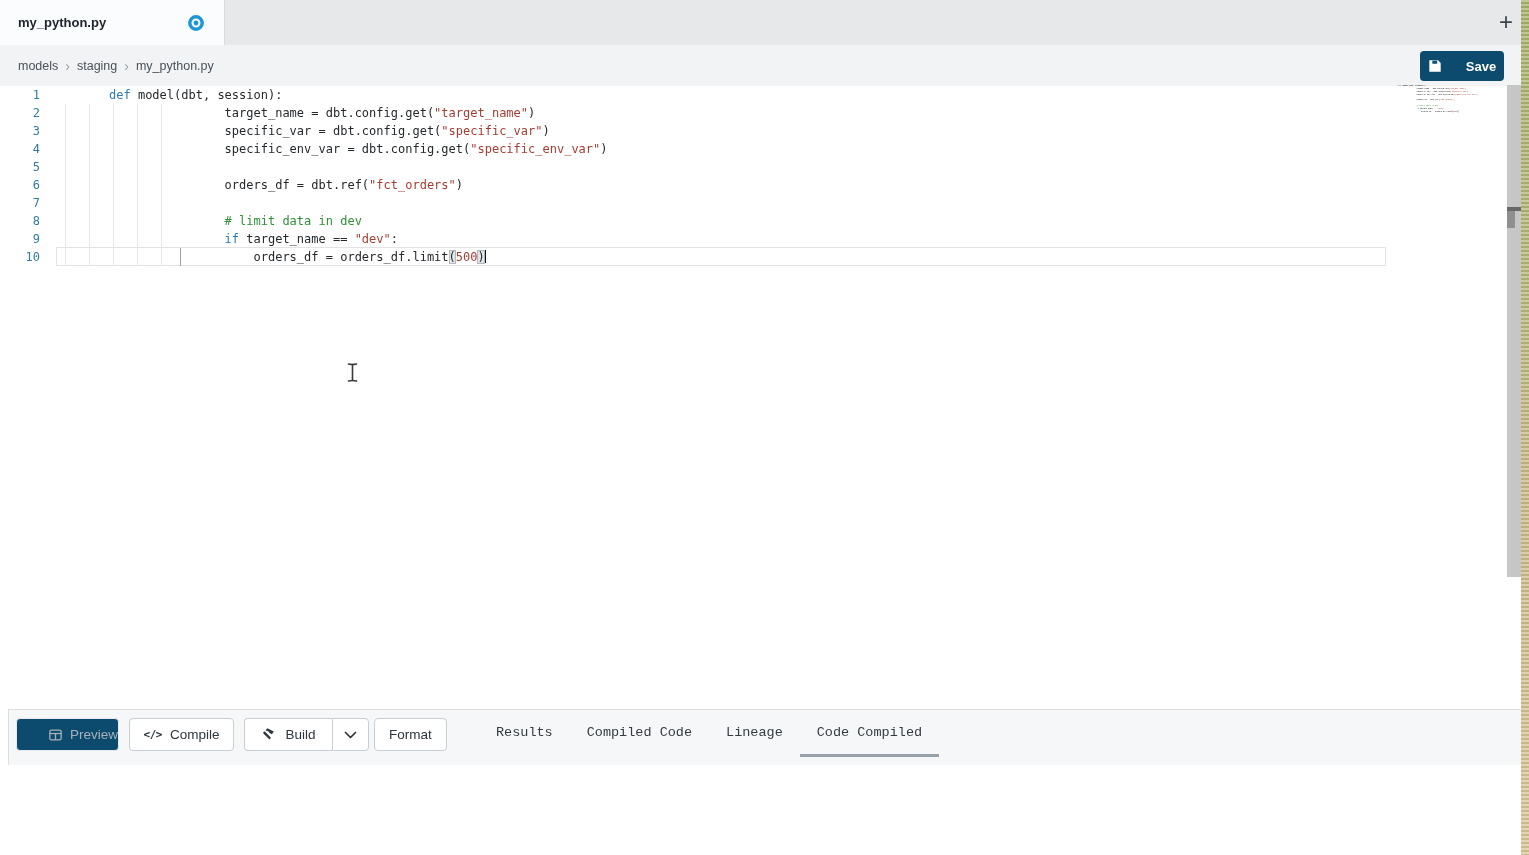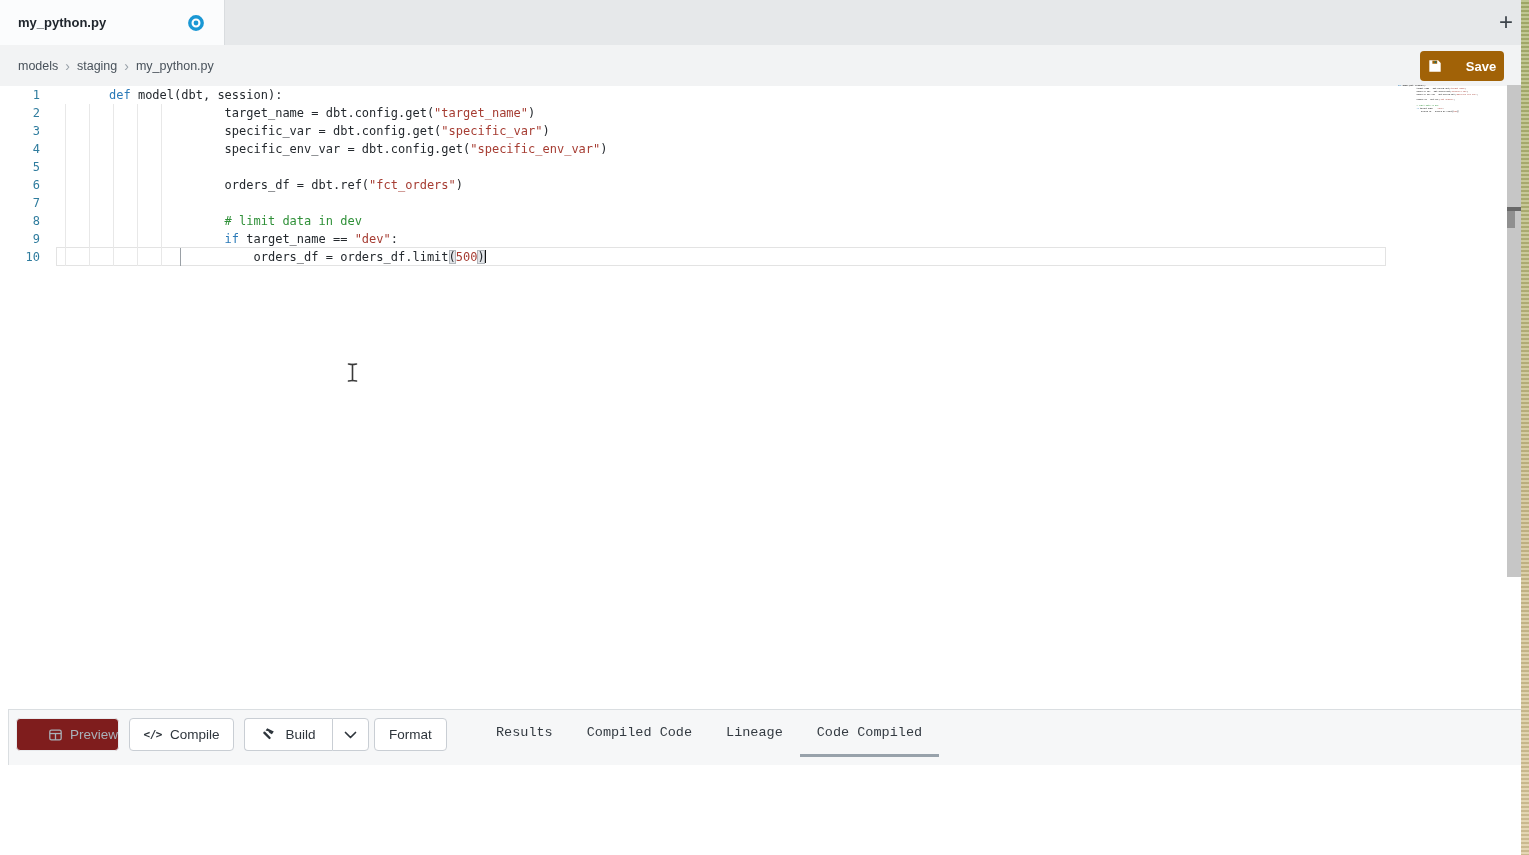--- a/index.html
+++ b/index.html
@@ -29,21 +29,21 @@
     position:absolute; left:1492px; top:6px; width:28px; height:32px;
     font-size:24px; font-weight:300; color:#3d444b; display:flex; align-items:center; justify-content:center;
     cursor:pointer;
   }
   
   .crumbbar { position:absolute; left:0; top:45px; width:1521px; height:41px; background:#f2f3f4; }
   .crumbs { position:absolute; left:18px; top:0; height:41px; display:flex; align-items:center; font-size:12.5px; color:#49525b; }
   .crumb-sep { color:#99a1a9; margin:0 7px; font-size:14px; }
   .save-btn {
     position:absolute; left:1420px; top:51px; width:84px; height:30px;
-    background:#a16207; border-radius:4px; color:#fff; font-size:13px; font-weight:bold;
+    background:#0c4a6e; border-radius:4px; color:#fff; font-size:13px; font-weight:bold;
     display:flex; align-items:center; justify-content:center; gap:24px; cursor:pointer; border:none;
   }
   
   .editor { position:absolute; left:0; top:86px; width:1507px; height:622px; background:#fff;
             font-family:"DejaVu Sans Mono", monospace; font-size:12px; }
   .code-row { position:absolute; left:0; width:1507px; height:18px; line-height:18px; white-space:pre; }
   .ln { position:absolute; left:0; top:0; width:40px; text-align:right; color:#2f7c9e; }
   .code-text { position:absolute; left:65px; top:0; color:#24292e;margin-left:44px; }
   .tok-kw { color:#2b7ab8; }
   .tok-str { color:#a63d33; }
@@ -65,21 +65,21 @@
   
   .ibeam { position:absolute; left:345px; top:362px; }
   
   .bottombar { position:absolute; left:8px; top:709px; width:1513px; height:56px; background:#f6f7f8;
                border-top:1px solid #dadee1; border-left:1px solid #dadee1; }
   .btn {
     position:absolute; top:8px; height:33px; background:#fff; border:1px solid #c9ced4; border-radius:4px;
     display:flex; align-items:center; justify-content:center; gap:8px;
     font-size:13.5px; color:#2e353c; cursor:pointer;
   }
-  .btn-disabled { background:#7f1d1d; border-color:#e8eaed; color:#a9b1b9; cursor:default;padding-left:32px; }
+  .btn-disabled { background:#0c4a6e; border-color:#e8eaed; color:#a9b1b9; cursor:default;padding-left:32px; }
   .btn-build-main { border-radius:4px 0 0 4px; border-right:none;align-items:center; }
   .btn-build-chev { border-radius:0 4px 4px 0; border-left:1px solid #c9ced4; }
   .code-glyph { font-family:"DejaVu Sans Mono", monospace; font-weight:bold; font-size:11px; letter-spacing:-0.5px; }
   .tabs { position:absolute; left:470px; top:0; height:47px; display:flex; }
   .rtab { height:47px; padding:0 17px; display:flex; align-items:center; font-size:13.5px; color:#343b42;
           cursor:pointer; border-bottom:3px solid transparent;font-family:Liberation Mono, monospace; }
   .rtab.active { border-bottom-color:#98a2ab; }
   
   .bottom-panel { position:absolute; left:0; top:765px; width:1521px; height:90px; background:#fff; }
 </style>

